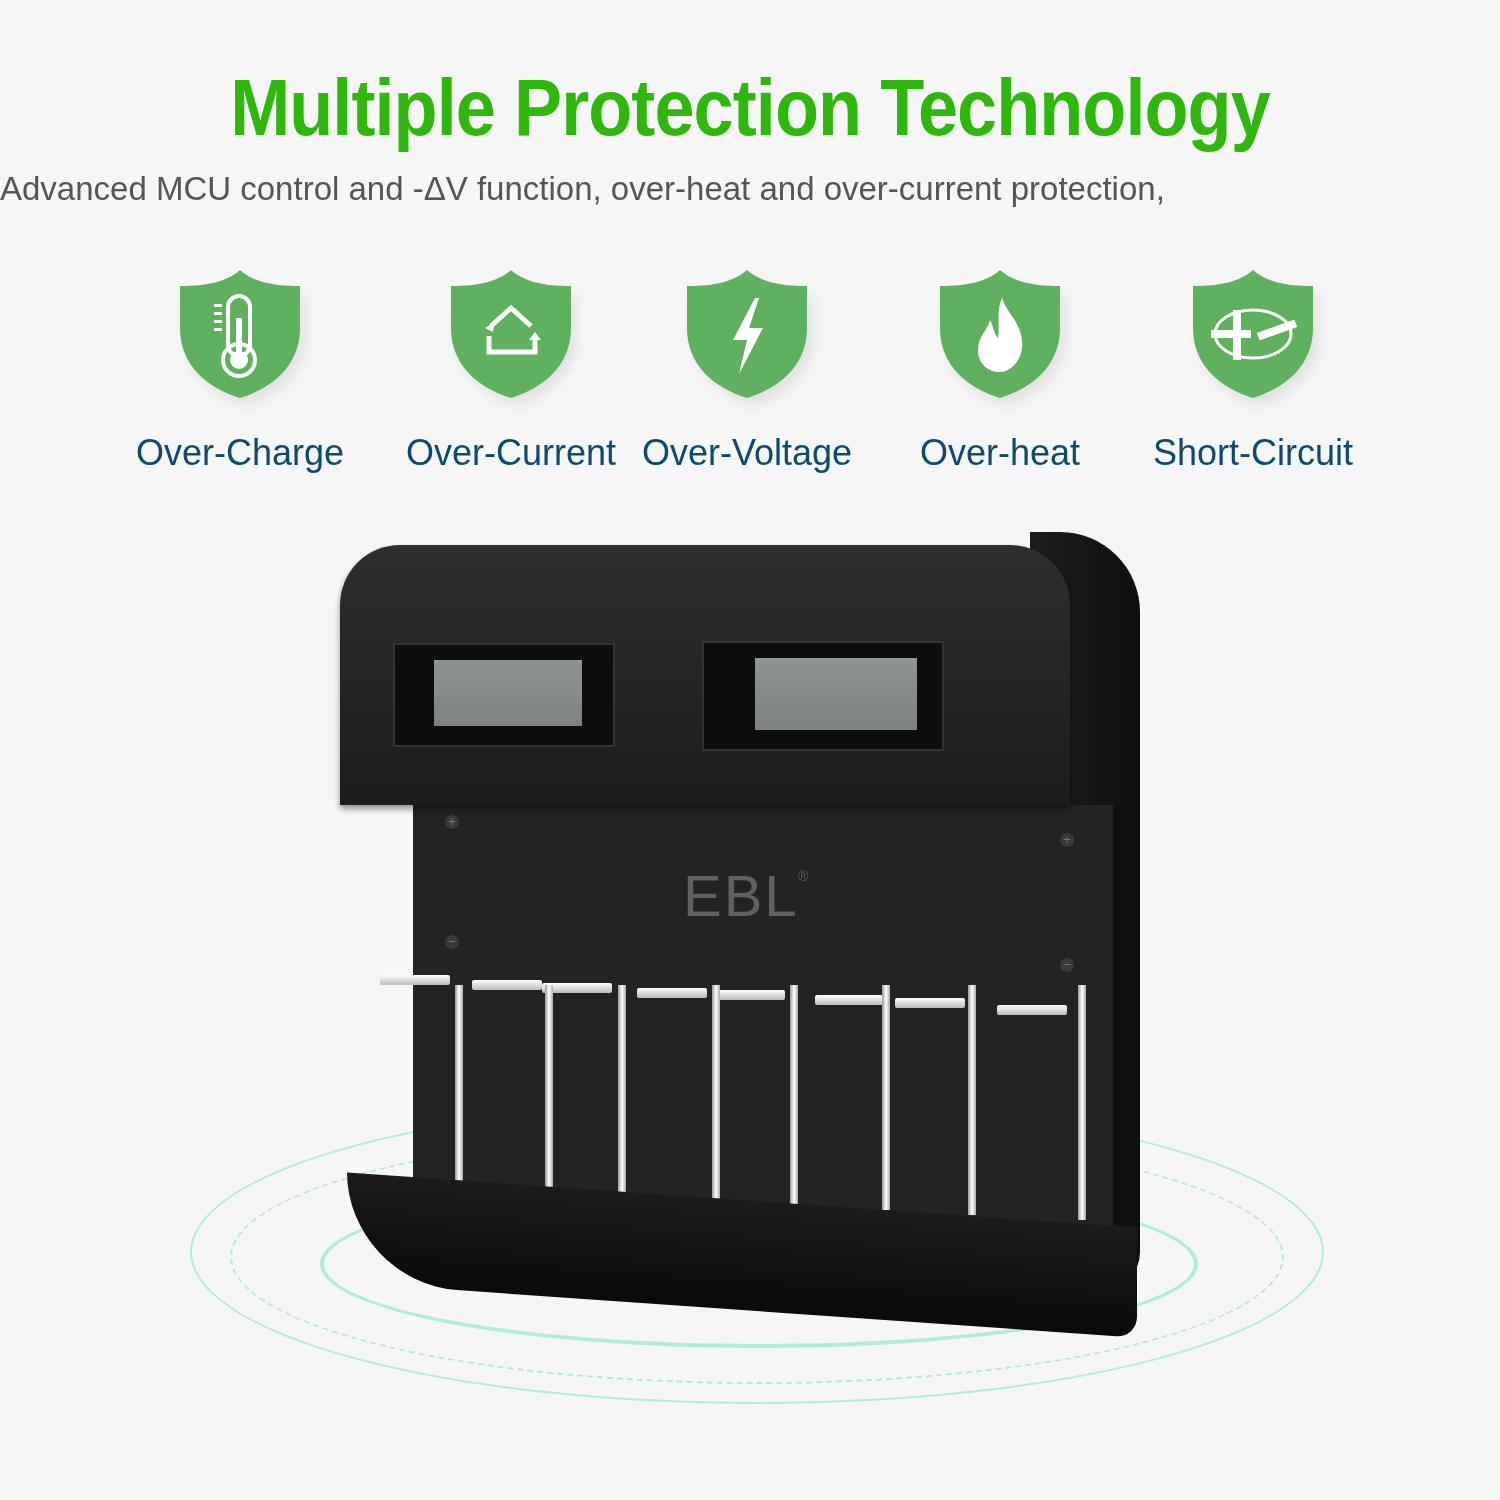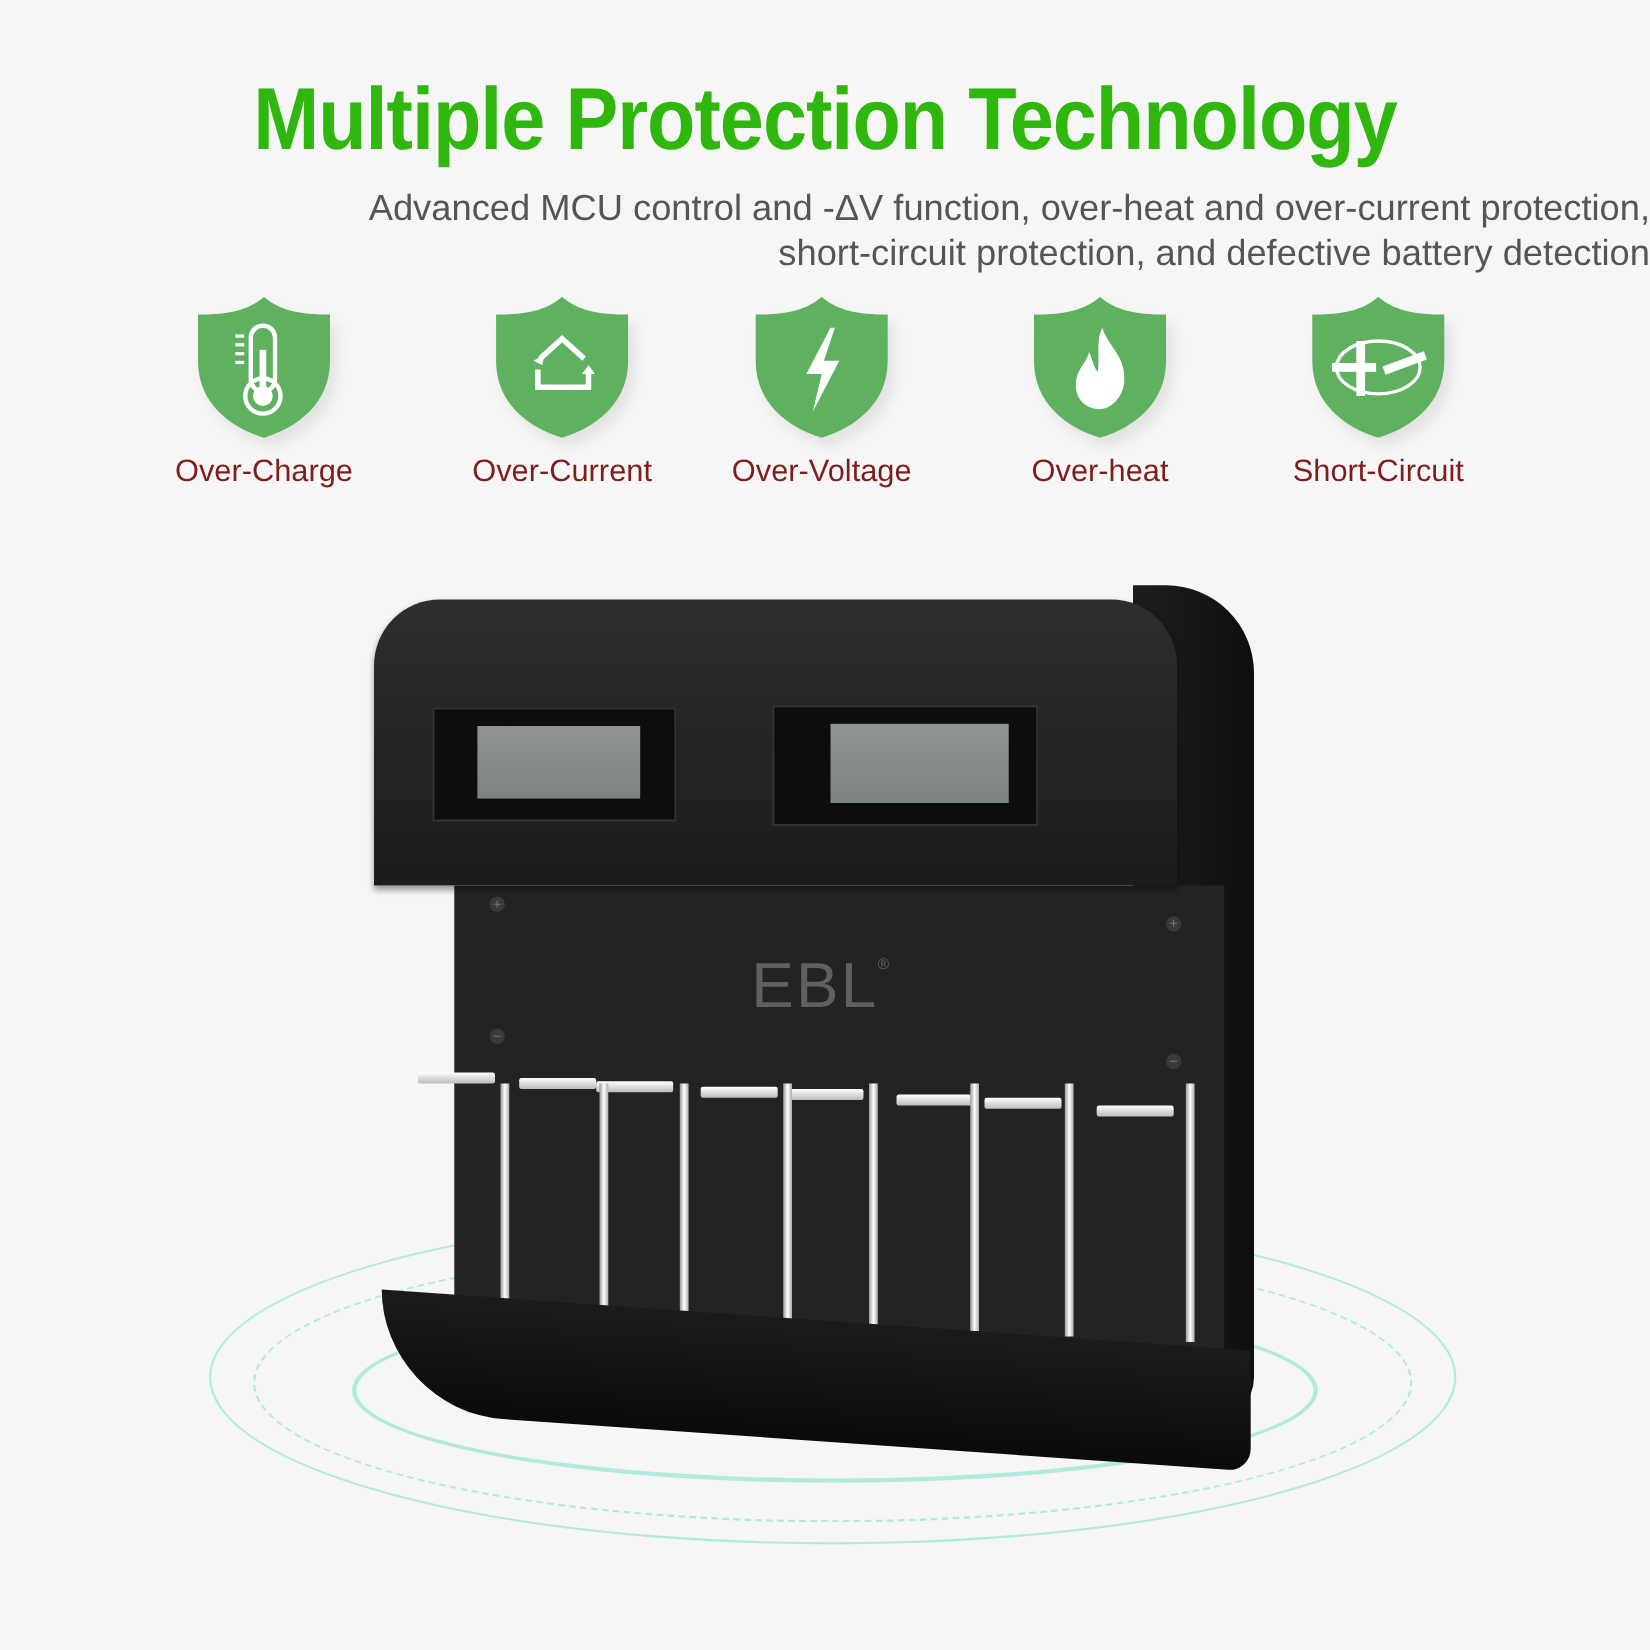--- a/index.html
+++ b/index.html
@@ -1,22 +1,22 @@
 <!DOCTYPE html>
 <html><head>
 <meta charset="utf-8">
 <style>
   html, body { margin:0; padding:0; }
   body { width:1500px; height:1500px; background:#f6f6f6; position:relative; overflow:hidden; font-family:"Liberation Sans", sans-serif; }
   .title { position:absolute; top:62px; left:0; width:1500px; text-align:center; font-family:"Liberation Sans", sans-serif; font-weight:bold; font-size:80px; color:#2fb70e; letter-spacing:-1px; transform:scaleX(0.9); transform-origin:center; }
-  .subtitle { position:absolute; top:168px; left:0; width:1500px; text-align:right; color:#555; font-size:33px; line-height:41px; font-weight:300; }
+  .subtitle { position:absolute; top:168px; left:0; width:1500px; text-align:left; color:#555; font-size:33px; line-height:41px; font-weight:300; }
   .icons { position:absolute; top:268px; left:0; width:1500px; }
   .feature { position:absolute; width:240px; text-align:center; }
   .feature svg { display:block; margin:0 auto; filter: drop-shadow(6px 8px 6px rgba(0,0,0,0.08)); }
-  .feature .label { margin-top:12px; font-size:28px; color:#7f1d1d; }
+  .feature .label { margin-top:32px; font-size:36px; color:#0c4a6e; }
   .stage { position:absolute; left:0; top:480px; width:1500px; height:1020px; }
   .ring { position:absolute; border-radius:50%; border:2px solid rgba(120,225,200,0.55); }
   .charger { position:absolute; }
   .top-block { position:absolute; left:340px; top:545px; width:730px; height:260px; background:linear-gradient(180deg,#2e2e2e,#1c1c1c); border-radius:60px 60px 0 0; box-shadow: 0 4px 6px rgba(0,0,0,0.4); }
   .side { position:absolute; left:1030px; top:532px; width:110px; height:760px; background:linear-gradient(90deg,#1d1d1d,#0e0e0e); border-radius:0 80px 40px 0; }
   .panel { position:absolute; left:413px; top:805px; width:700px; height:430px; background:#232323; }
   .lcd-frame { position:absolute; background:#0d0d0d; border:2px solid #333; }
   .lcd { position:absolute; background:linear-gradient(180deg,#8e9590,#7d847f); }
   .logo { position:absolute; left:683px; top:862px; font-size:58px; font-weight:normal; color:#606060; letter-spacing:2px; }
   .reg { position:absolute; left:798px; top:868px; font-size:14px; color:#606060; }
@@ -24,21 +24,20 @@
   .slot { position:absolute; top:985px; width:8px; background:linear-gradient(90deg,#999,#fff,#aaa); }
   .clip { position:absolute; height:10px; width:70px; background:linear-gradient(180deg,#fff,#bbb); border-radius:2px; }
   .tray { position:absolute; left:347px; top:1200px; width:790px; height:110px; background:linear-gradient(180deg,#1b1b1b,#0a0a0a); border-radius:0 0 30px 160px; transform:skewY(4deg); }
 </style>
 </head>
 <body>
 
 <div class="title">Multiple Protection Technology</div>
 <div class="subtitle">
   <div>Advanced MCU control and -ΔV function, over-heat and over-current protection,</div>
-  <div>short-circuit protection, and defective battery detection</div>
 </div>
 
 <div class="icons">
   <div class="feature" style="left:120px">
     <svg width="124" height="132" viewBox="0 0 124 132">
       <path d="M62 2 C48 14 30 18 2 18 L2 60 C2 98 30 120 62 130 C94 120 122 98 122 60 L122 18 C94 18 76 14 62 2 Z" fill="#5fb05f"></path>
       <rect x="50" y="28" width="22" height="60" rx="11" fill="none" stroke="#fff" stroke-width="4"></rect>
       <circle cx="61" cy="92" r="16" fill="none" stroke="#fff" stroke-width="4"></circle>
       <circle cx="61" cy="92" r="9" fill="#fff"></circle>
       <rect x="58" y="50" width="6" height="40" fill="#fff"></rect>

